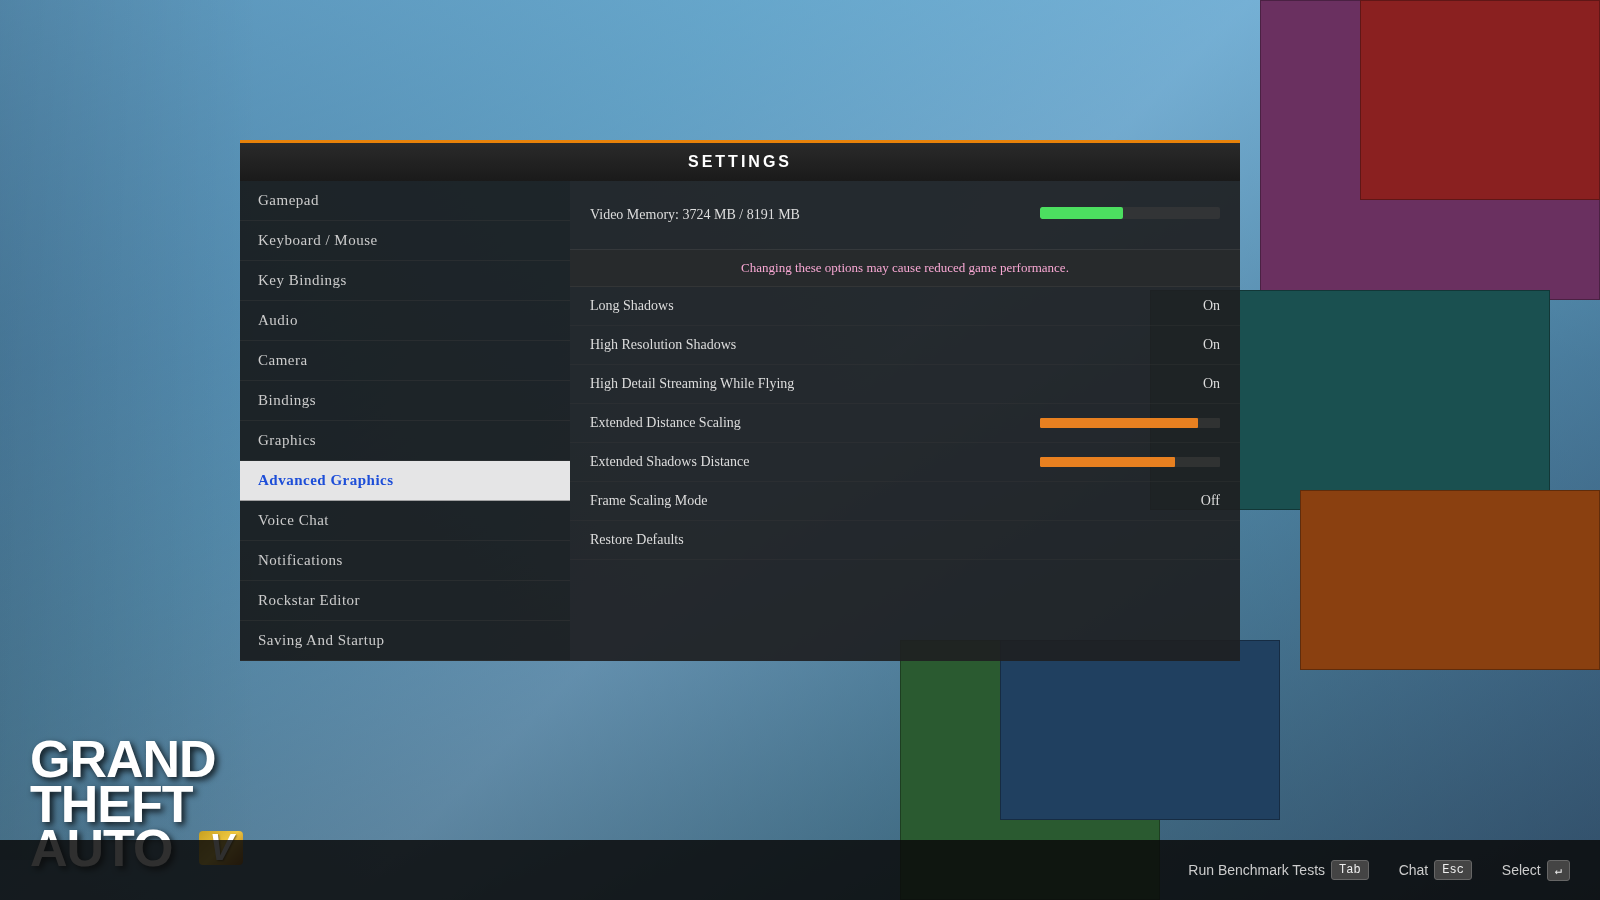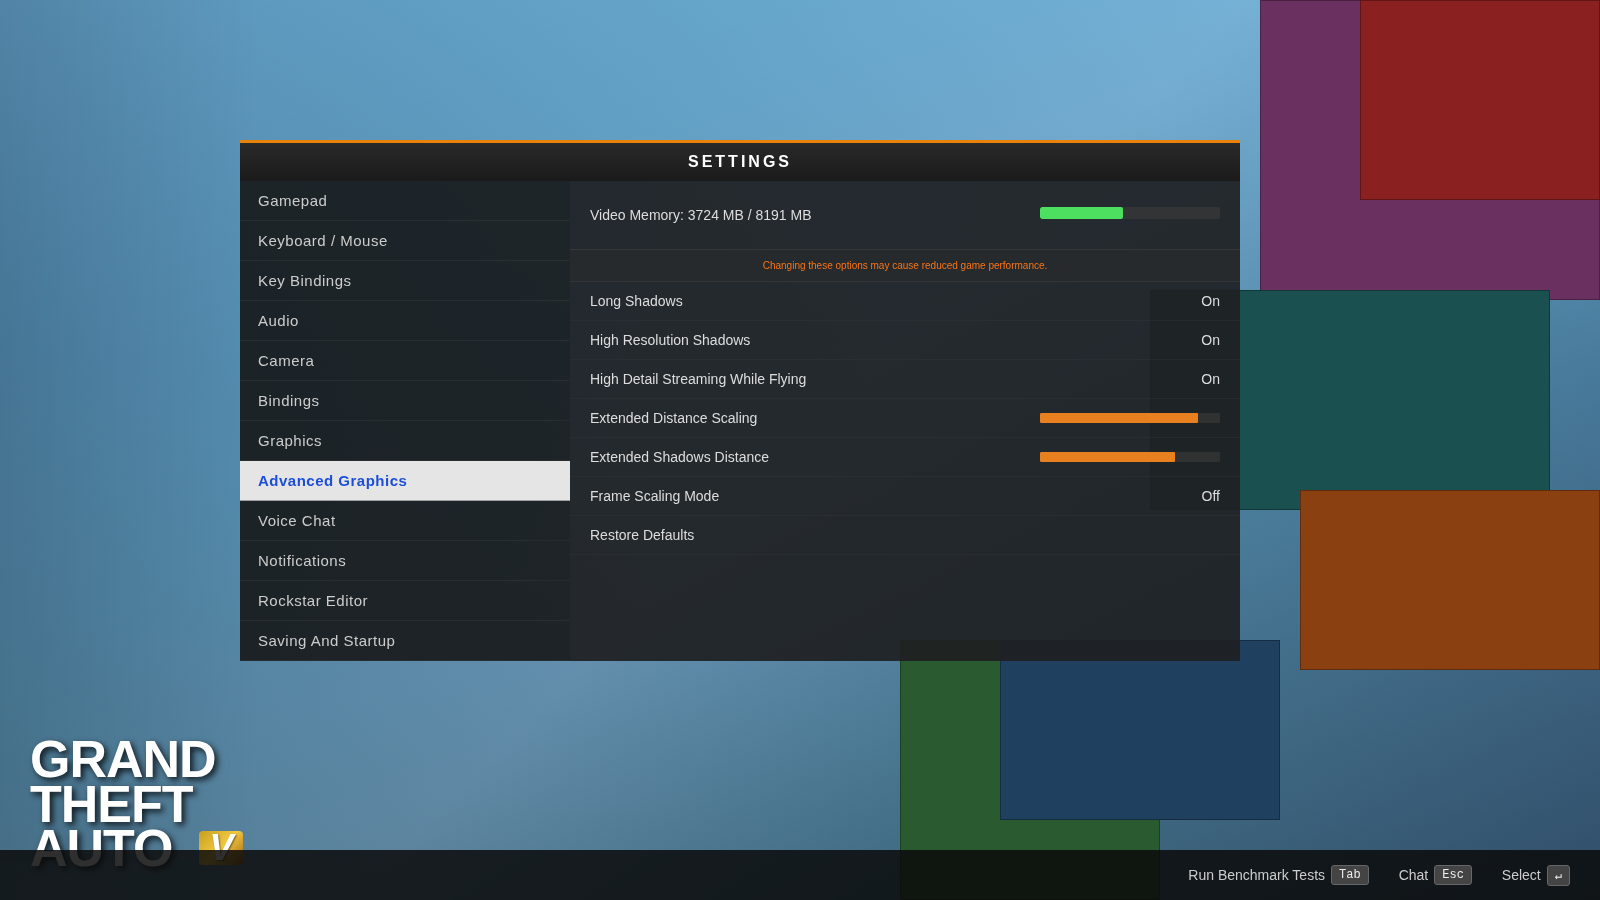--- a/index.html
+++ b/index.html
@@ -89,20 +89,21 @@
       padding: 10px 0;
       color: white;
       font-size: 16px;
       font-weight: bold;
       letter-spacing: 3px;
       text-transform: uppercase;
     }
 
     .settings-body {
       display: flex;
+      font-family: Liberation Serif, serif;
     }
 
     
     .sidebar {
       width: 330px;
       background: rgba(20, 20, 20, 0.88);
       flex-shrink: 0;
     }
 
     .sidebar-item {
@@ -149,22 +150,22 @@
     }
 
     .progress-bar-fill {
       height: 100%;
       background: #4cdf60;
       border-radius: 2px;
     }
 
     .warning-text {
       background: rgba(40,42,44,0.9);
-      color: #f97316;
-      font-size: 10px;
+      color: #f9a8d4;
+      font-size: 13px;
       text-align: center;
       padding: 10px 20px;
       border-bottom: 1px solid rgba(80,80,80,0.3);
     }
 
     .setting-row {
       display: flex;
       align-items: center;
       justify-content: space-between;
       padding: 11px 20px;
@@ -204,21 +205,21 @@
       cursor: pointer;
       border-bottom: 1px solid rgba(60,60,60,0.3);
     }
 
     
     .bottom-bar {
       position: absolute;
       bottom: 0;
       left: 0;
       right: 0;
-      height: 50px;
+      height: 60px;
       background: rgba(10,10,10,0.85);
       display: flex;
       align-items: center;
       justify-content: flex-end;
       padding: 0 30px;
       gap: 30px;
       z-index: 30;
     }
 
     .bottom-action {

